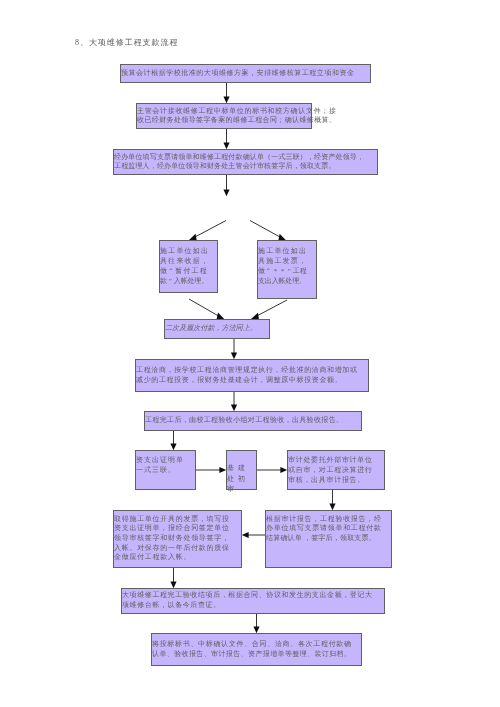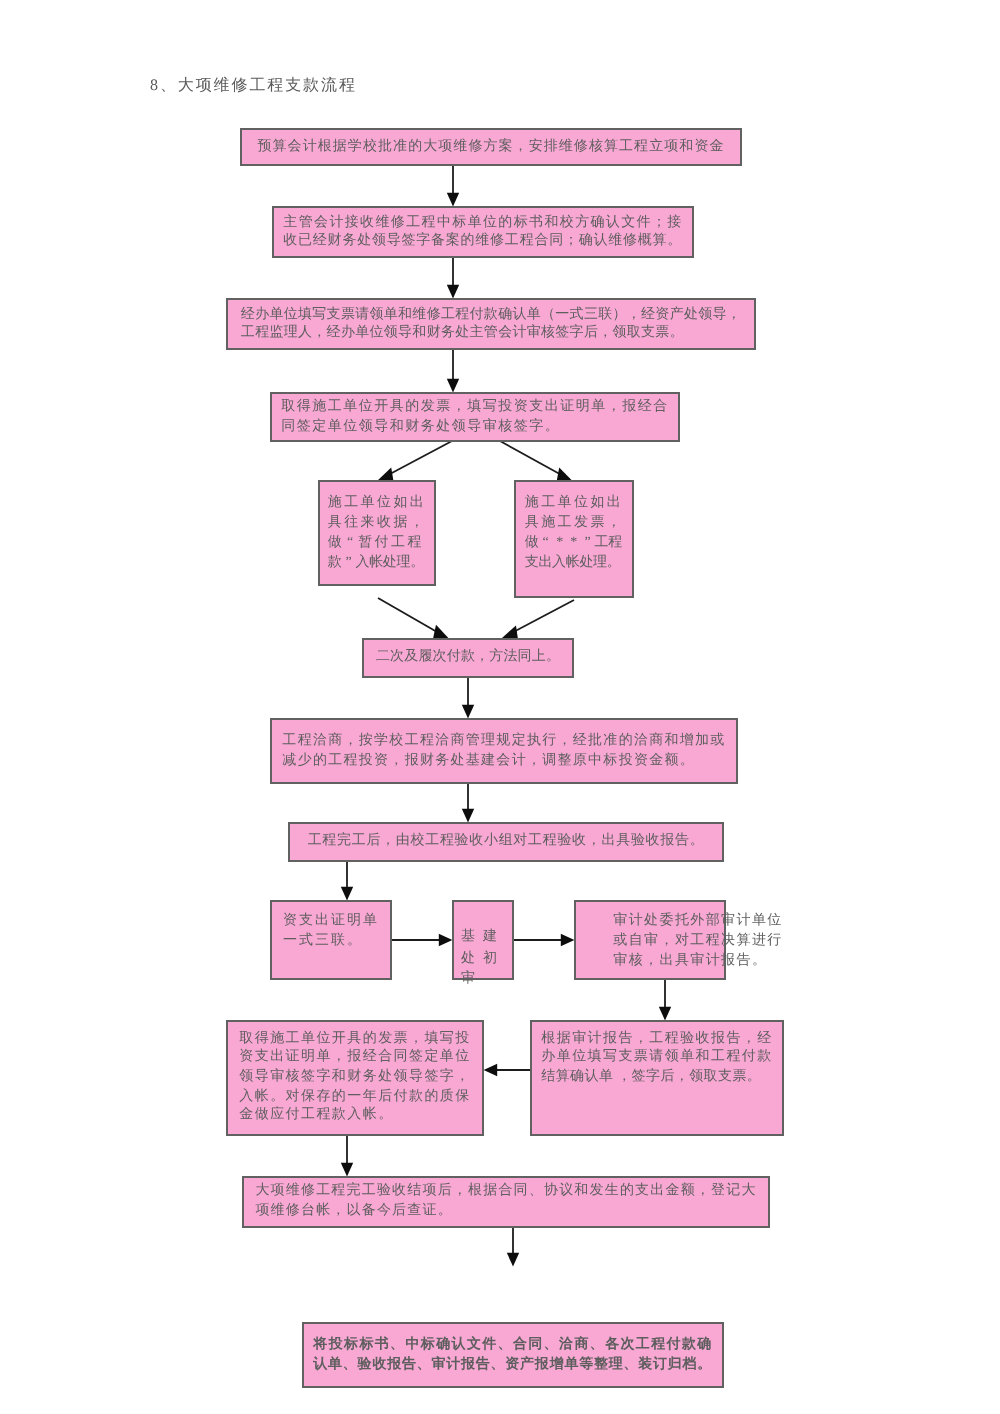--- a/index.html
+++ b/index.html
@@ -10,22 +10,22 @@
     -webkit-font-smoothing:antialiased;
   }
   #page { position:absolute; left:0; top:0; width:500px; height:707px; background:#fff; }
   .title {
     position:absolute; left:75px; top:38px;
     font-size:8px; line-height:10px; letter-spacing:0.95px;
     color:#5a5a5a; white-space:nowrap;
   }
   .node {
     position:absolute; box-sizing:border-box;
-    border:1px solid #616161; background:#f9a8d4;
-    display:flex; align-items:center; justify-content:center;
+    border:1px solid #616161; background:#c4b5fd;
+    display:flex; align-items:center; justify-content:flex-start;
   }
   .node.va-top { align-items:flex-start; }
   .node .txt { font-size:7px; color:#5e5e5e; text-align:left; white-space:nowrap; }
   .node .ln { display:block; }
   .fw { display:inline-block; width:7px; text-align:center; }
   svg.links { position:absolute; left:0; top:0; width:500px; height:707px; overflow:visible; }
   svg.links line { stroke:#1c1c1c; stroke-width:0.9; fill:none; }
   svg.links polygon.head { fill:#0d0d0d; stroke:none; }
 </style>
 </head>
@@ -100,55 +100,49 @@
       <line x1="256.5" y1="614" x2="256.5" y2="630.5"></line>
       <polygon class="head" points="256.5,633.2 253.4,626.4 259.6,626.4"></polygon>
     </g>
   </svg>
 
   <div class="node" style="left:120px;top:64px;width:251px;height:19px;line-height:9.6px;">
     <div class="txt">
       <span class="ln" style="letter-spacing:0.533px">预算会计根据学校批准的大项维修方案，安排维修核算工程立项和资金</span>
     </div>
   </div>
-  <div class="node" style="left:136px;top:103px;width:211px;height:26px;line-height:9.3px;">
+  <div class="node" style="left:136px;top:103px;width:176px;height:26px;line-height:9.3px;">
     <div class="txt">
       <span class="ln" style="letter-spacing:0.68px">主管会计接收维修工程中标单位的标书和校方确认文件；接</span>
       <span class="ln" style="letter-spacing:0.385px">收已经财务处领导签字备案的维修工程合同；确认维修概算。</span>
     </div>
   </div>
   <div class="node" style="left:113px;top:149px;width:265px;height:26px;line-height:9.4px;">
     <div class="txt">
       <span class="ln" style="letter-spacing:0.147px">经办单位填写支票请领单和维修工程付款确认单（一式三联），经资产处领导，</span>
       <span class="ln" style="letter-spacing:0.147px">工程监理人，经办单位领导和财务处主管会计审核签字后，领取支票。</span>
-    </div>
-  </div>
-  <div class="node" style="left:135px;top:196px;width:205px;height:25px;line-height:9.5px;">
-    <div class="txt">
-      <span class="ln" style="letter-spacing:0.75px">取得施工单位开具的发票，填写投资支出证明单，报经合</span>
-      <span class="ln" style="letter-spacing:0.75px">同签定单位领导和财务处领导审核签字。</span>
     </div>
   </div>
   <div class="node va-top ha-left" style="left:159px;top:240px;width:59px;height:53px;line-height:10.1px;padding-top:5.0px;">
     <div class="txt">
       <span class="ln" style="letter-spacing:1.2px">施工单位如出</span>
       <span class="ln" style="letter-spacing:1.2px">具往来收据，</span>
       <span class="ln" style="letter-spacing:1.2px">做<span class="fw">“</span>暂付工程</span>
       <span class="ln" style="letter-spacing:-0.167px">款<span class="fw">”</span>入帐处理。</span>
     </div>
   </div>
   <div class="node va-top ha-left" style="left:257px;top:240px;width:60px;height:59px;line-height:10.1px;padding-top:5.0px;">
     <div class="txt">
       <span class="ln" style="letter-spacing:1.2px">施工单位如出</span>
       <span class="ln" style="letter-spacing:1.2px">具施工发票，</span>
       <span class="ln" style="letter-spacing:-0.167px">做<span class="fw">“</span><span class="fw">*</span><span class="fw">*</span><span class="fw">”</span>工程</span>
       <span class="ln" style="letter-spacing:-0.167px">支出入帐处理。</span>
     </div>
   </div>
-  <div class="node" style="left:181px;top:319px;width:106px;height:20px;line-height:9.6px;">
+  <div class="node" style="left:164px;top:319px;width:106px;height:20px;line-height:9.6px;font-style:italic;">
     <div class="txt">
       <span class="ln" style="letter-spacing:0.083px">二次及履次付款，方法同上。</span>
     </div>
   </div>
   <div class="node" style="left:135px;top:359px;width:234px;height:33px;line-height:9.6px;">
     <div class="txt">
       <span class="ln" style="letter-spacing:0.643px">工程洽商，按学校工程洽商管理规定执行，经批准的洽商和增加或</span>
       <span class="ln" style="letter-spacing:0.643px">减少的工程投资，报财务处基建会计，调整原中标投资金额。</span>
     </div>
   </div>
@@ -163,21 +157,21 @@
       <span class="ln" style="letter-spacing:1.0px">一式三联。</span>
     </div>
   </div>
   <div class="node va-top ha-left" style="left:226px;top:450px;width:31px;height:40px;line-height:10.6px;padding-top:12px;">
     <div class="txt">
       <span class="ln" style="letter-spacing:4.0px">基建</span>
       <span class="ln" style="letter-spacing:4.0px">处初</span>
       <span class="ln" style="letter-spacing:4.0px">审</span>
     </div>
   </div>
-  <div class="node va-top ha-left" style="left:287px;top:450px;width:76px;height:40px;line-height:10.0px;padding-top:4.0px;padding-left:48px;">
+  <div class="node va-top ha-left" style="left:287px;top:450px;width:98px;height:40px;line-height:10.0px;padding-top:4.0px;">
     <div class="txt">
       <span class="ln" style="letter-spacing:0.7px">审计处委托外部审计单位</span>
       <span class="ln" style="letter-spacing:0.7px">或自审，对工程决算进行</span>
       <span class="ln" style="letter-spacing:0.7px">审核，出具审计报告。</span>
     </div>
   </div>
   <div class="node va-top ha-left" style="left:113px;top:510px;width:129px;height:58px;line-height:9.6px;padding-top:3.8px;">
     <div class="txt">
       <span class="ln" style="letter-spacing:0.714px">取得施工单位开具的发票，填写投</span>
       <span class="ln" style="letter-spacing:0.714px">资支出证明单，报经合同签定单位</span>
@@ -192,20 +186,20 @@
       <span class="ln" style="letter-spacing:0.714px">办单位填写支票请领单和工程付款</span>
       <span class="ln" style="letter-spacing:0.2px">结算确认单 ，签字后，领取支票。</span>
     </div>
   </div>
   <div class="node" style="left:121px;top:588px;width:264px;height:26px;line-height:9.6px;">
     <div class="txt">
       <span class="ln" style="letter-spacing:0.594px">大项维修工程完工验收结项后，根据合同、协议和发生的支出金额，登记大</span>
       <span class="ln" style="letter-spacing:0.594px">项维修台帐，以备今后查证。</span>
     </div>
   </div>
-  <div class="node" style="left:151px;top:661px;width:211px;height:33px;line-height:9.6px;font-weight:bold;">
+  <div class="node" style="left:151px;top:633px;width:211px;height:33px;line-height:9.6px;">
     <div class="txt">
       <span class="ln" style="letter-spacing:0.68px">将投标标书、中标确认文件、合同、洽商、各次工程付款确</span>
       <span class="ln" style="letter-spacing:0.385px">认单、验收报告、审计报告、资产报增单等整理、装订归档。</span>
     </div>
   </div>
 
 </div>
 
 </body></html>

